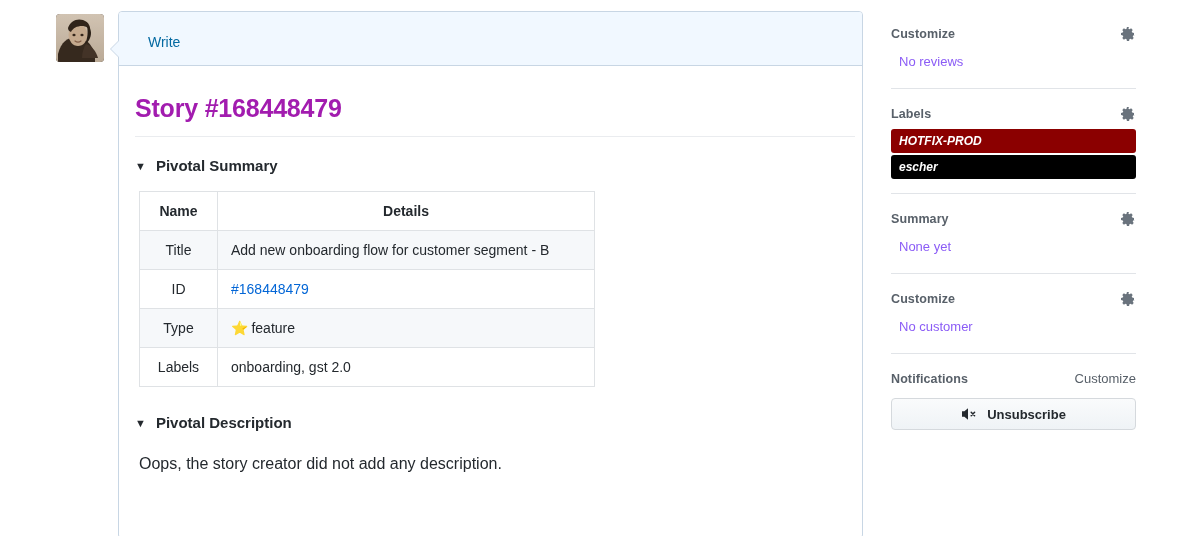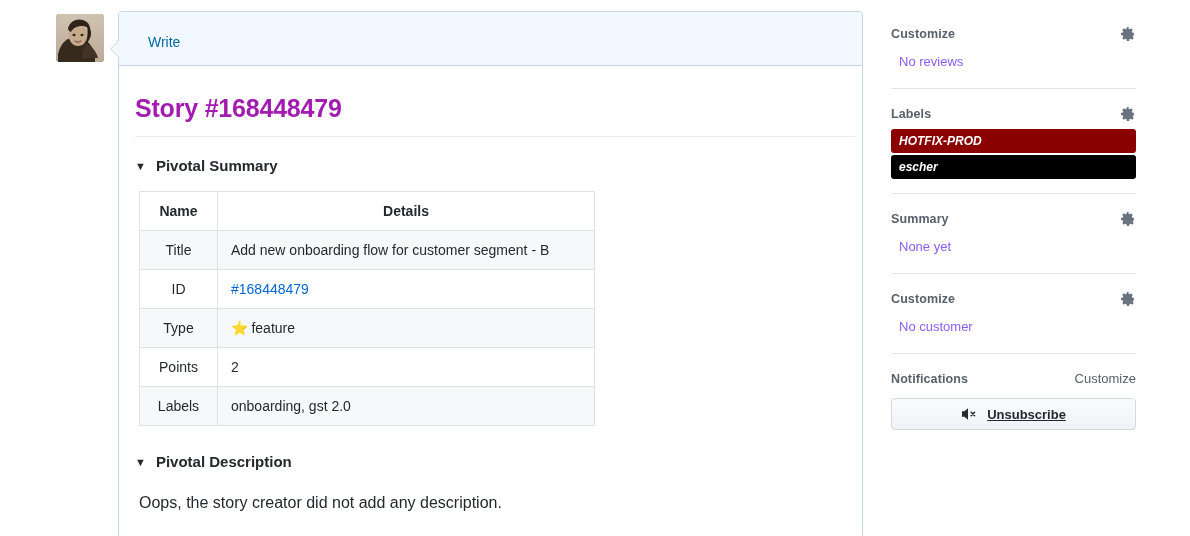--- a/index.html
+++ b/index.html
@@ -210,21 +210,20 @@
     gap: 10px;
     height: 32px;
     background: linear-gradient(#fafbfc, #eff3f6);
     border: 1px solid #d5d9dd;
     border-radius: 4px;
     font-size: 13px;
     font-weight: bold;
     color: #24292e;
     cursor: pointer;
     font-family: "Liberation Sans", sans-serif;
-    text-decoration: underline;
   }
   .mute-icon { width: 16px; height: 14px; display: block; }
 </style>
 </head>
 <body>
 
 <div class="page">
 
   <div class="avatar-wrap">
     <span class="avatar">
@@ -280,24 +279,20 @@
           </tr>
           <tr>
             <td class="c-name">ID</td>
             <td><a href="#">#168448479</a></td>
           </tr>
           <tr>
             <td class="c-name">Type</td>
             <td><span class="star">⭐</span><span>feature</span></td>
           </tr>
           <tr>
-            <td class="c-name">Points</td>
-            <td>2</td>
-          </tr>
-          <tr>
             <td class="c-name">Labels</td>
             <td>onboarding, gst 2.0</td>
           </tr>
         </tbody>
       </table>
 
       <div class="section-head" style="margin-top:27px">
         <span class="tri">▼</span>
         <span>Pivotal Description</span>
       </div>

